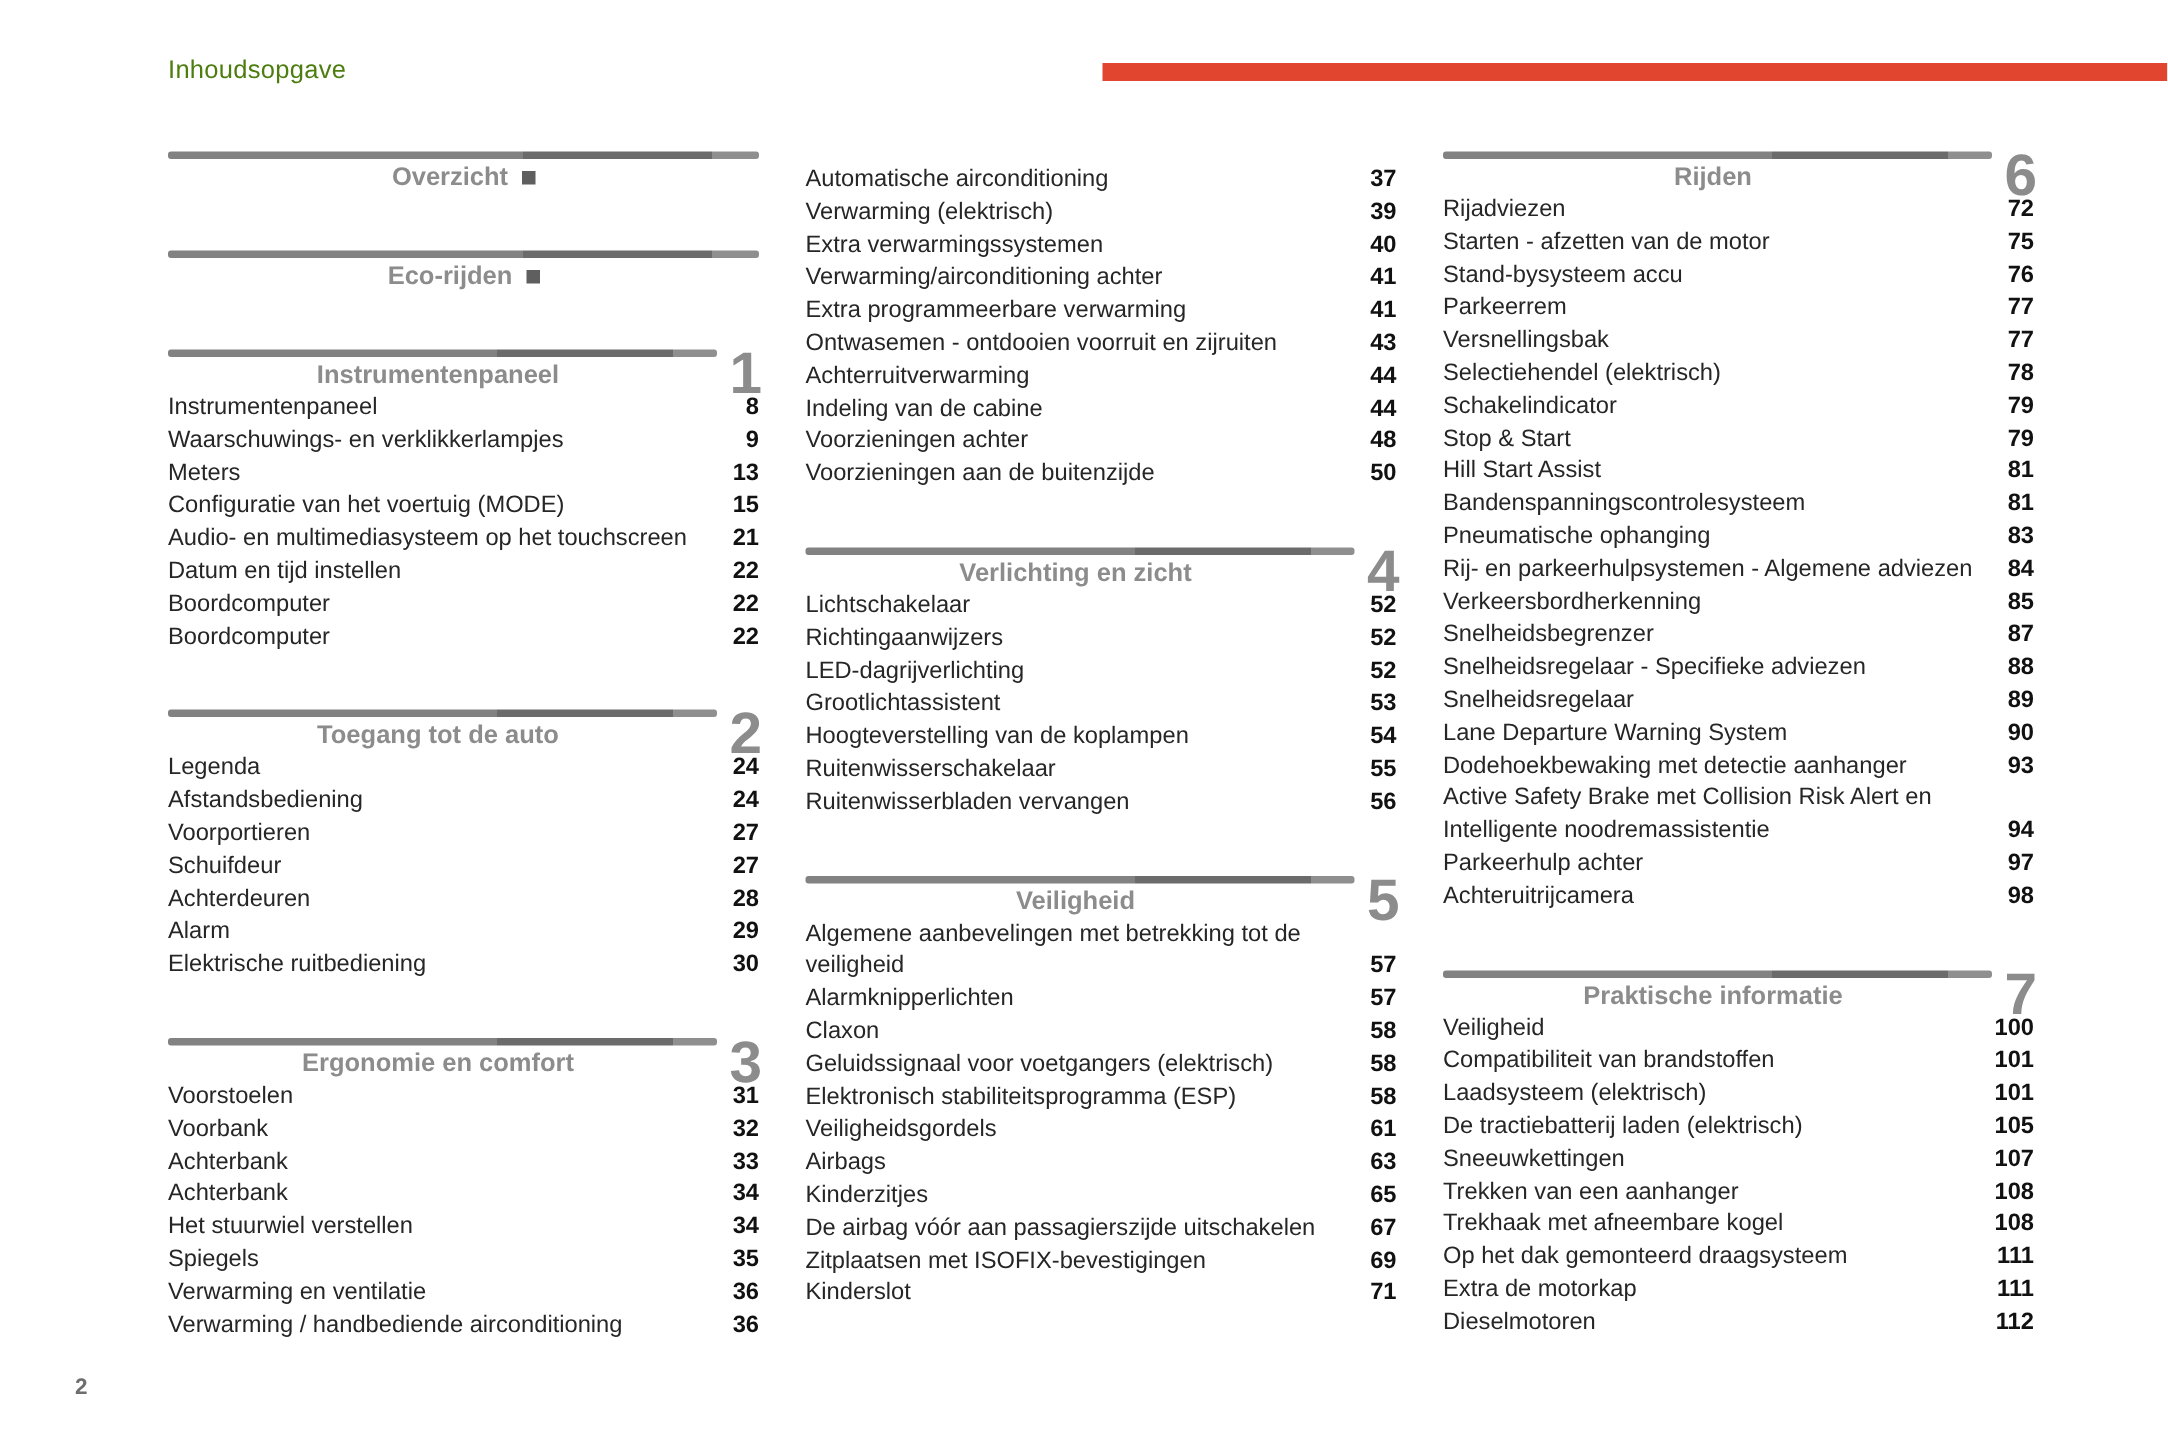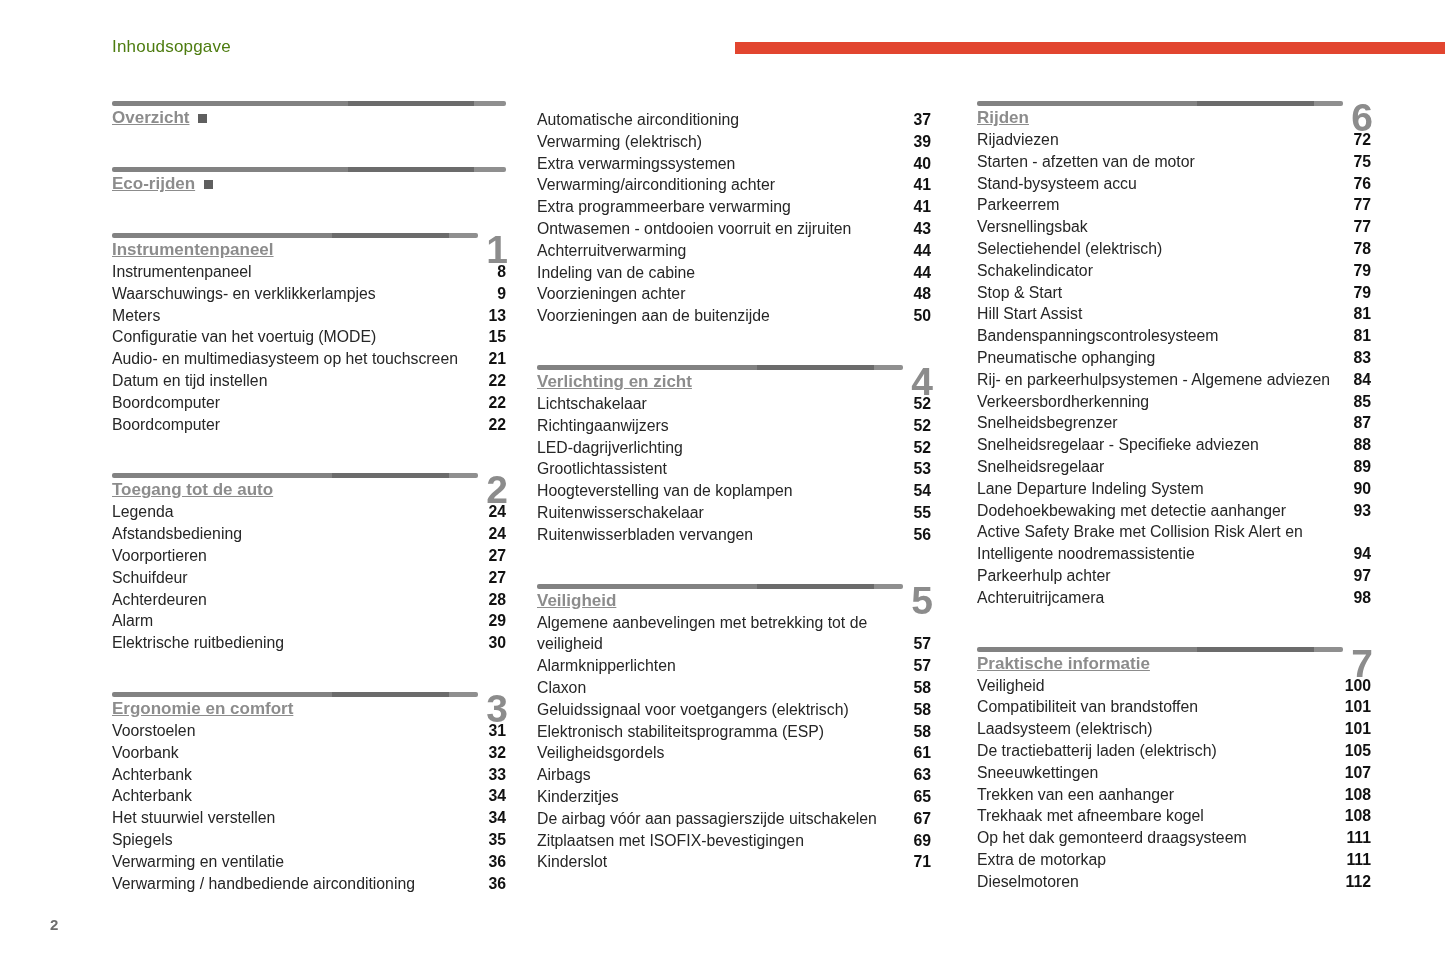--- a/index.html
+++ b/index.html
@@ -27,41 +27,40 @@
     height: 12px;
     background: #e2452f;
   }
   .col {
     position: absolute;
     top: 101px;
     width: 394px;
   }
   .col-1 { left: 112px; }
   .col-2 { left: 537px; padding-top: 8px; }
-  .col-3 { left: 962px; margin-left: 15px; }
+  .col-3 { left: 962px; }
 
   .toc-section + .toc-section { margin-top: 38px; }
 
   .sec-head { position: relative; }
   .sec-rule {
     height: 5px;
     border-radius: 2px;
     background: linear-gradient(to right,
       #828282 0%, #828282 60%,
       #6b6b6b 60%, #6b6b6b 92%,
       #8f8f8f 92%, #8f8f8f 100%);
   }
   .sec-rule.short { margin-right: 28px; }
   .sec-label {
-    text-align: left;
+    text-align: center;
     font-weight: bold;
     font-size: 17px;
     line-height: 23px;
     color: #8c8c8c;
-    text-decoration: underline;
   }
   .sec-label.with-num { padding-right: 34px; }
   .marker {
     display: inline-block;
     width: 9px;
     height: 9px;
     background: #5f5f5f;
     margin-left: 9px;
   }
   .sec-num {
@@ -422,21 +421,21 @@
         </div>
         <div class="toc-row">
           <span class="toc-label">Snelheidsregelaar - Specifieke adviezen</span>
           <span class="toc-page">88</span>
         </div>
         <div class="toc-row">
           <span class="toc-label">Snelheidsregelaar</span>
           <span class="toc-page">89</span>
         </div>
         <div class="toc-row">
-          <span class="toc-label">Lane Departure Indeling System</span>
+          <span class="toc-label">Lane Departure Warning System</span>
           <span class="toc-page">90</span>
         </div>
         <div class="toc-row">
           <span class="toc-label">Dodehoekbewaking met detectie aanhanger</span>
           <span class="toc-page">93</span>
         </div>
         <div class="toc-row">
           <span class="toc-label">Active Safety Brake met Collision Risk Alert en Intelligente noodremassistentie</span>
           <span class="toc-page">94</span>
         </div>

